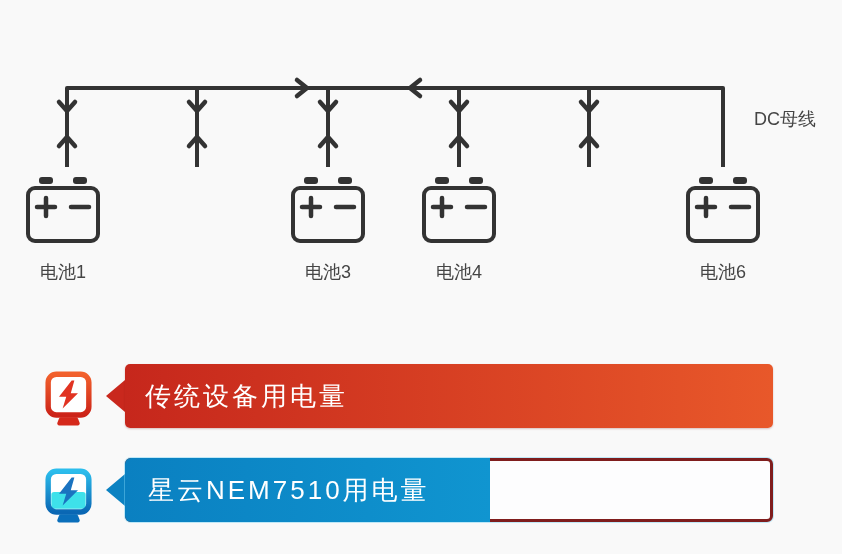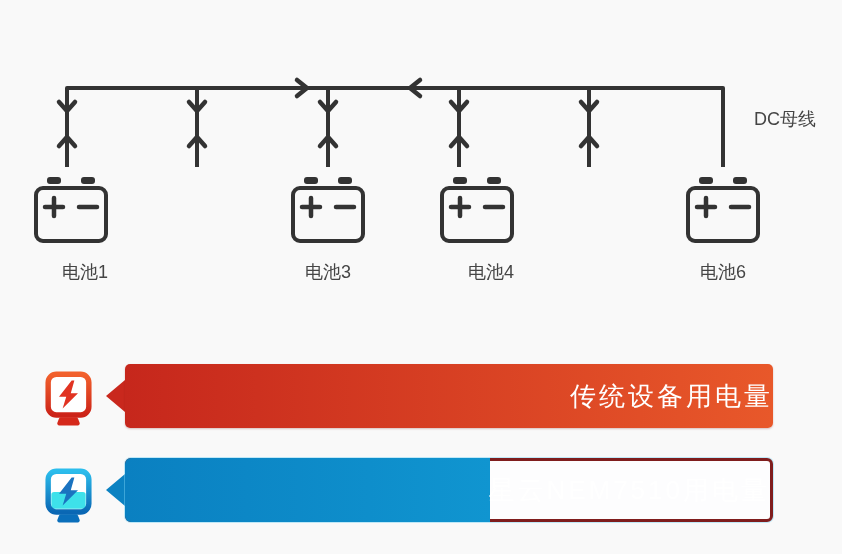--- a/index.html
+++ b/index.html
@@ -16,35 +16,35 @@
   .dc-label{
     position:absolute;left:754px;top:92px;width:80px;
     font-size:18px;color:#454545;white-space:nowrap;
   }
 
   
   .battery{position:absolute;top:162px;width:74px;text-align:center;}
   .battery .bat-label{
     margin-top:13px;font-size:18px;color:#454545;white-space:nowrap;
   }
-  .b1{left:34px;text-align:right;} .b2{left:160px;} .b3{left:291px;}
-  .b4{left:440px;text-align:right;} .b5{left:552px;} .b6{left:686px;}
+  .b1{left:26px;} .b2{left:160px;} .b3{left:291px;}
+  .b4{left:422px;} .b5{left:552px;} .b6{left:686px;}
 
   
   .row-icon{position:absolute;left:45px;width:47px;height:58px;}
   .icon-red{top:356px;}
   .icon-blue{top:453px;}
 
   .notch{position:absolute;width:0;height:0;
     border-top:16px solid transparent;border-bottom:16px solid transparent;}
   .notch-red{left:106px;top:365px;border-right:19px solid #c9281d;}
   .notch-blue{left:106px;top:459px;border-right:19px solid #0b82c2;}
 
   .bar{position:absolute;left:125px;width:648px;height:64px;
-    display:flex;align-items:center;border-radius:5px;justify-content:flex-end;}
+    display:flex;align-items:center;border-radius:5px;}
   .bar-label{
     color:#ffffff;font-size:26px;font-weight:500;letter-spacing:3px;
     padding-left:20px;white-space:nowrap;position:relative;z-index:2;
   }
   .bar-red{
     top:349px;
     background:linear-gradient(90deg,#c6271c 0%,#e8582a 100%);
     box-shadow:0 1px 2px rgba(120,20,10,0.25);
   }
   .bar-track{

